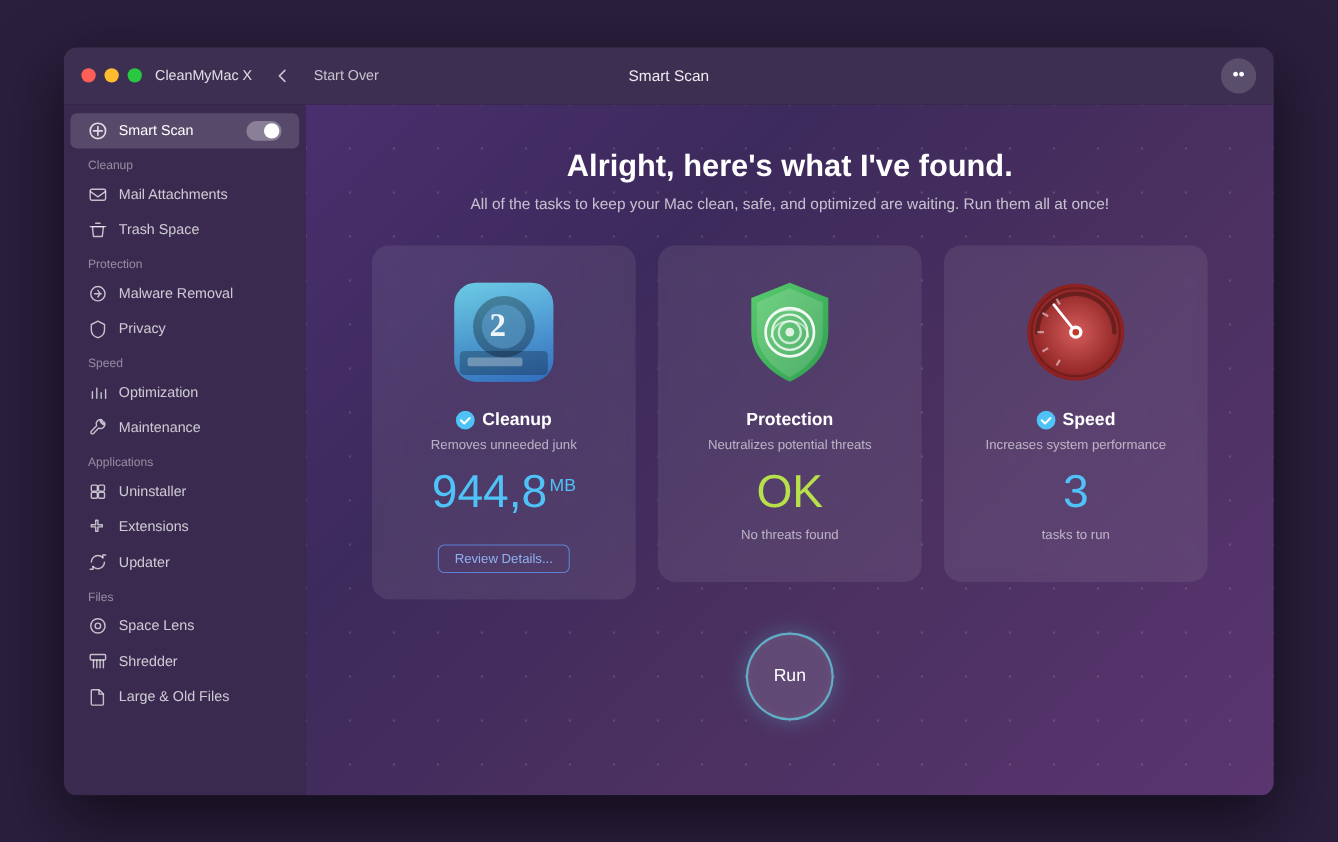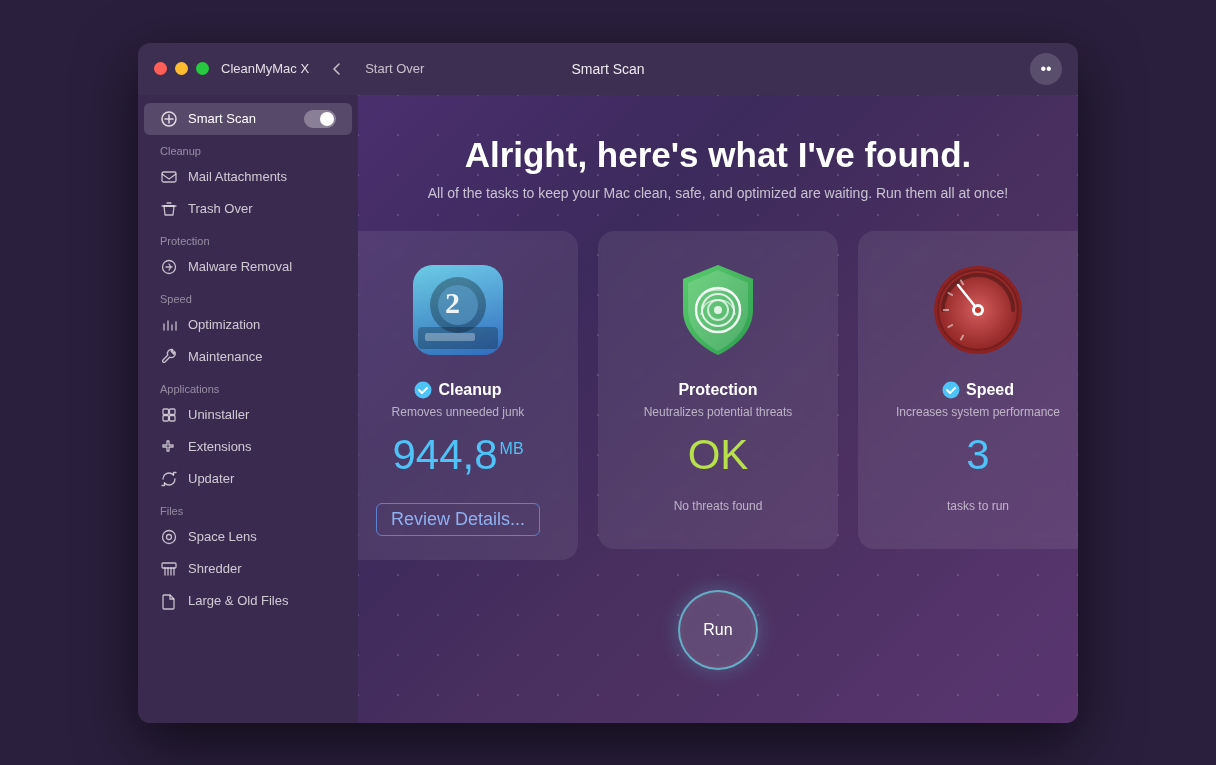--- a/index.html
+++ b/index.html
@@ -6,21 +6,21 @@
     body {
       width: 1216px;
       height: 765px;
       background: #2a1f3d;
       display: flex;
       align-items: center;
       justify-content: center;
       font-family: -apple-system, BlinkMacSystemFont, 'Helvetica Neue', sans-serif;
     }
     .window {
-      width: 940px;
+      width: 1100px;
       height: 680px;
       border-radius: 12px;
       overflow: hidden;
       display: flex;
       flex-direction: column;
       box-shadow: 0 20px 60px rgba(0,0,0,0.6);
     }
     .titlebar {
       background: #3d2f52;
       height: 52px;
@@ -160,21 +160,21 @@
       background-position: 20px 20px;
     }
     .content-header {
       text-align: center;
       padding: 40px 20px 30px;
       position: relative;
       z-index: 1;
     }
     .content-header h1 {
       color: white;
-      font-size: 35px;
+      font-size: 28px;
       font-weight: 700;
       margin-bottom: 10px;
     }
     .content-header p {
       color: rgba(255,255,255,0.7);
       font-size: 14px;
     }
     .cards-row {
       display: flex;
       gap: 20px;
@@ -217,45 +217,45 @@
       color: #4fc3f7;
     }
     .card-subtitle {
       color: rgba(255,255,255,0.6);
       font-size: 12px;
       margin-bottom: 12px;
     }
     .card-value {
       font-size: 42px;
       font-weight: 300;
-      margin-bottom: 20px;
+      margin-bottom: 8px;
     }
     .card-value.blue { color: #4fc3f7; }
     .card-value.green { color: #b8e04a; text-align: right; }
     .card-value.blue-speed { color: #4fc3f7; }
     .card-value-unit {
       font-size: 16px;
       font-weight: 400;
       vertical-align: super;
       margin-left: 2px;
     }
     .card-value-small {
       color: rgba(255,255,255,0.6);
       font-size: 12px;
       margin-bottom: 12px;
     }
     .review-btn {
       background: transparent;
       border: 1.5px solid rgba(100,160,255,0.7);
       color: rgba(150,190,255,0.9);
-      font-size: 18px;
+      font-size: 12px;
       padding: 5px 14px;
       border-radius: 6px;
       cursor: pointer;
-      margin-top: 4px;
+      margin-top: 16px;
     }
     .run-btn-container {
       position: relative;
       z-index: 1;
       margin-top: 30px;
     }
     .run-btn {
       width: 80px;
       height: 80px;
       border-radius: 50%;
@@ -327,35 +327,43 @@
         <span>Mail Attachments</span>
       </div>
 
       <div class="sidebar-item">
         <span class="icon">
           <svg width="18" height="18" viewBox="0 0 18 18" fill="none">
             <path d="M4 6h10l-1 9H5L4 6z" stroke="rgba(255,255,255,0.7)" stroke-width="1.3" stroke-linejoin="round"></path>
             <path d="M2 6h14M7 3h4" stroke="rgba(255,255,255,0.7)" stroke-width="1.3" stroke-linecap="round"></path>
           </svg>
         </span>
-        <span>Trash Over</span>
+        <span>Trash Space</span>
       </div>
 
       <div class="sidebar-section-label">Protection</div>
 
       <div class="sidebar-item">
         <span class="icon">
           <svg width="18" height="18" viewBox="0 0 18 18" fill="none">
             <circle cx="9" cy="9" r="6.5" stroke="rgba(255,255,255,0.7)" stroke-width="1.3"></circle>
             <path d="M6 9h6M9 6l2 3-2 3" stroke="rgba(255,255,255,0.7)" stroke-width="1.3" stroke-linecap="round" stroke-linejoin="round"></path>
           </svg>
         </span>
         <span>Malware Removal</span>
       </div>
 
+      <div class="sidebar-item">
+        <span class="icon">
+          <svg width="18" height="18" viewBox="0 0 18 18" fill="none">
+            <path d="M9 2l6 3v5c0 3.5-2.5 6-6 7-3.5-1-6-3.5-6-7V5l6-3z" stroke="rgba(255,255,255,0.7)" stroke-width="1.3" stroke-linejoin="round"></path>
+          </svg>
+        </span>
+        <span>Privacy</span>
+      </div>
 
       <div class="sidebar-section-label">Speed</div>
 
       <div class="sidebar-item">
         <span class="icon">
           <svg width="18" height="18" viewBox="0 0 18 18" fill="none">
             <path d="M4 14V8M8 14V5M12 14V9M16 14V6" stroke="rgba(255,255,255,0.7)" stroke-width="1.3" stroke-linecap="round"></path>
           </svg>
         </span>
         <span>Optimization</span>

